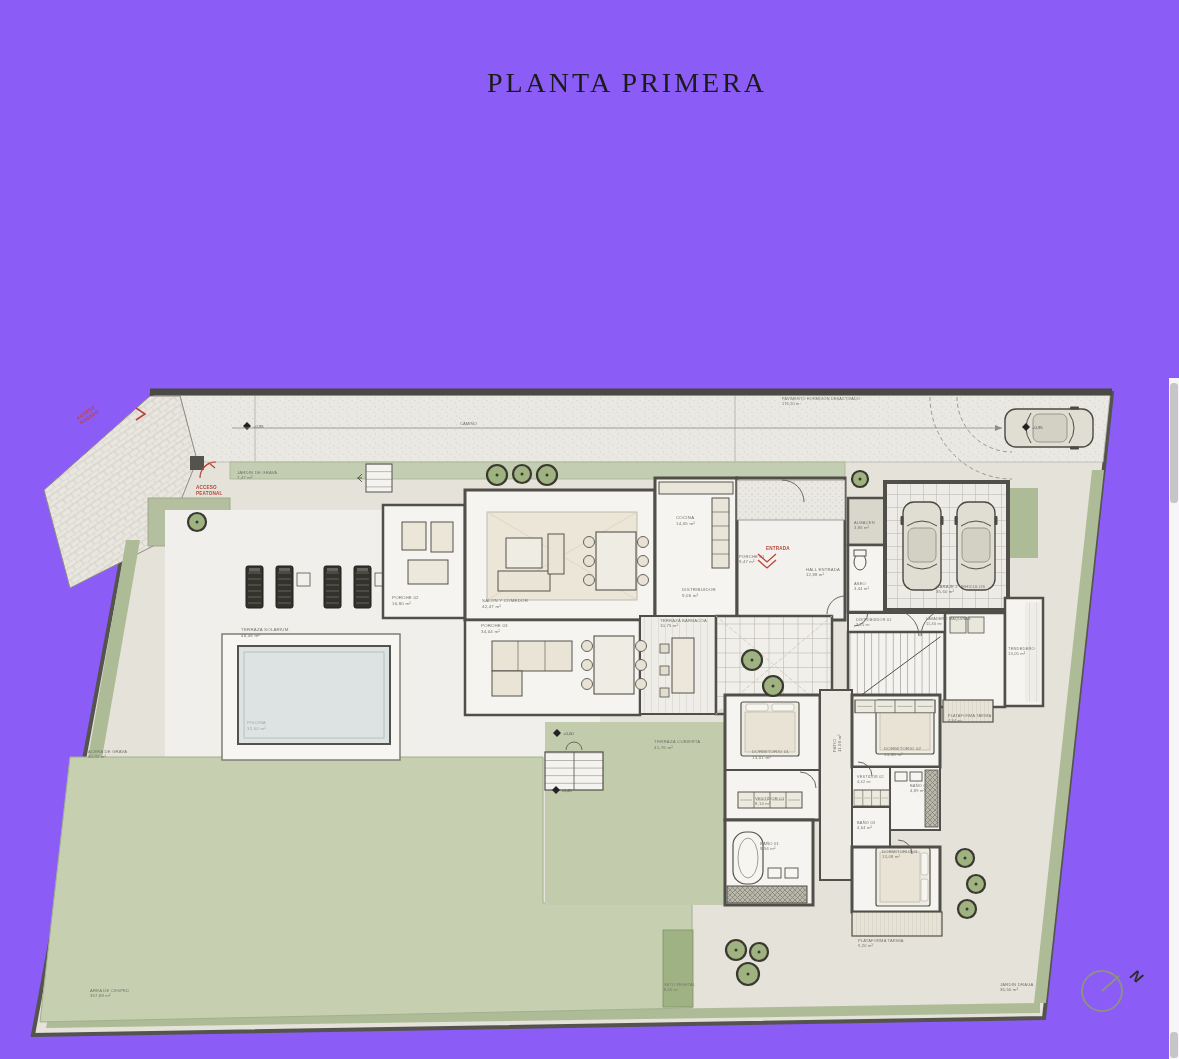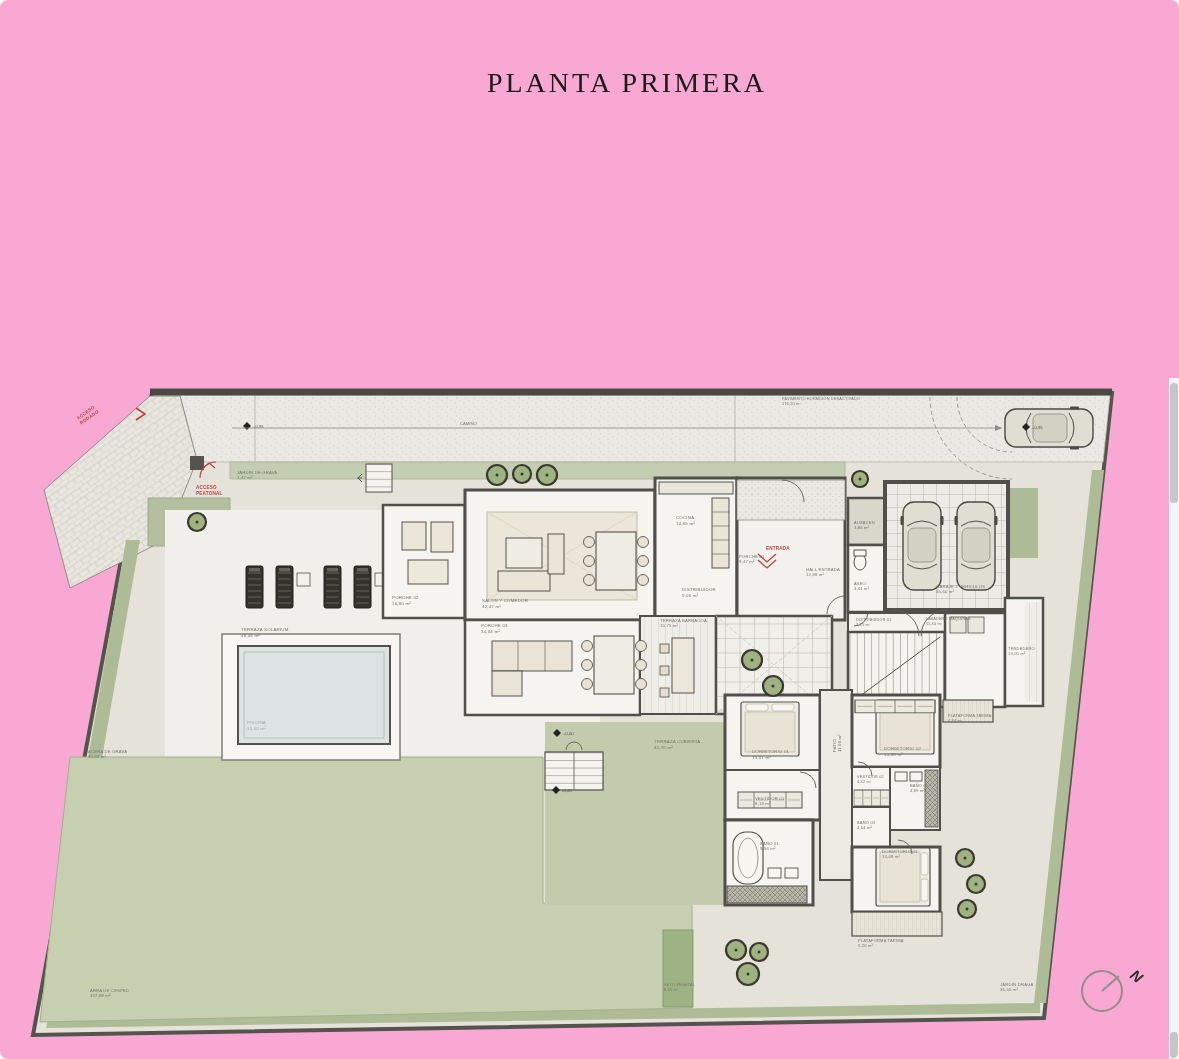--- a/index.html
+++ b/index.html
@@ -1,17 +1,17 @@
 <!DOCTYPE html>
 <html><head>
 <meta charset="utf-8">
 <style>
   html,body{margin:0;padding:0;background:#ffffff;}
-  .frame{position:relative;width:1179px;height:1059px;background:#f9a8d4;overflow:hidden;
-         font-family:"Liberation Sans",sans-serif;border-radius:8px;}
+  .frame{position:relative;width:1179px;height:1059px;background:#8b5cf6;overflow:hidden;
+         font-family:"Liberation Sans",sans-serif;}
   svg{position:absolute;left:0;top:0;}
   .title-text{font-family:"Liberation Serif","DejaVu Serif",serif;}
 </style>
 </head>
 <body>
 
 <div class="frame">
 <svg width="1179" height="1059" viewBox="0 0 1179 1059">
   <defs>
     <pattern id="pConc" width="9" height="9" patternUnits="userSpaceOnUse">

